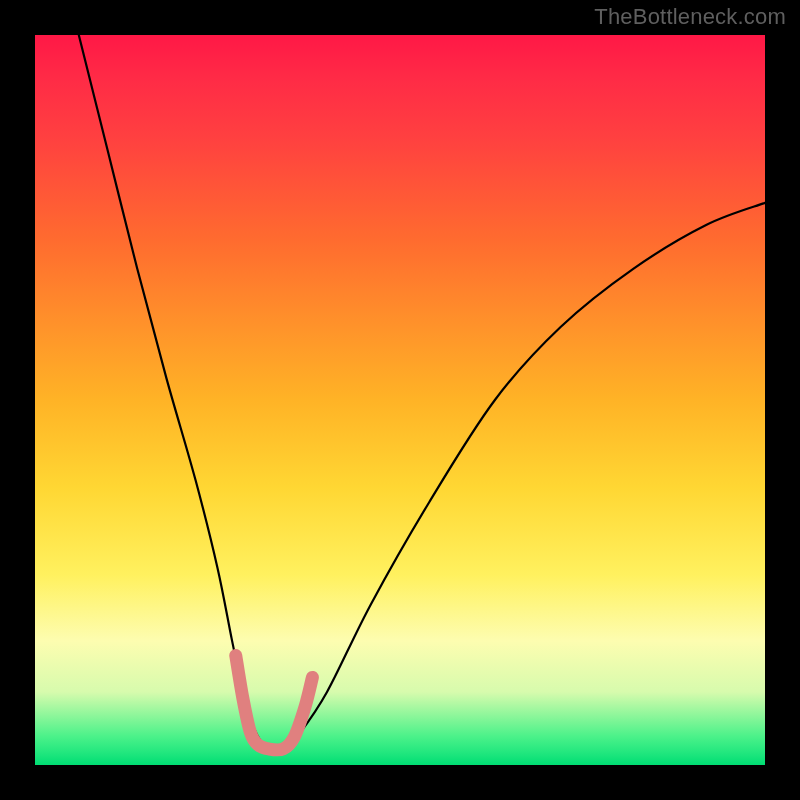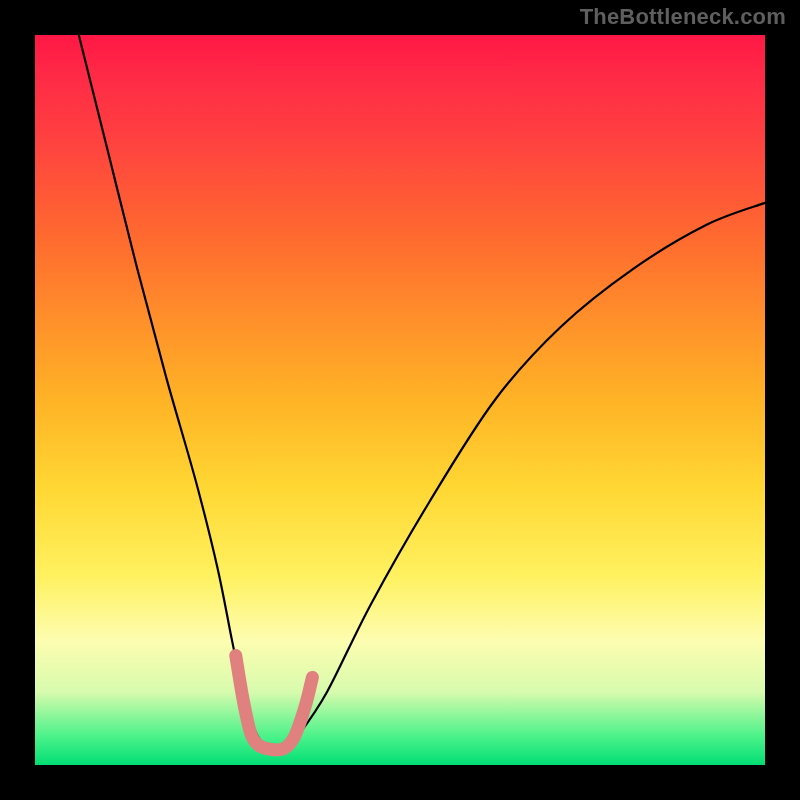--- a/index.html
+++ b/index.html
@@ -17,21 +17,21 @@
     width: 800px;
     height: 800px;
     background: #000;
   }
   .watermark {
     position: absolute;
     top: 4px;
     right: 14px;
     color: #5f5f5f;
     font-size: 22px;
-    font-weight: 700;
+    font-weight: 400;
     letter-spacing: 0.2px;
   }
   .plot {
     position: absolute;
     left: 35px;
     top: 35px;
     width: 730px;
     height: 730px;
     
     background: linear-gradient(

